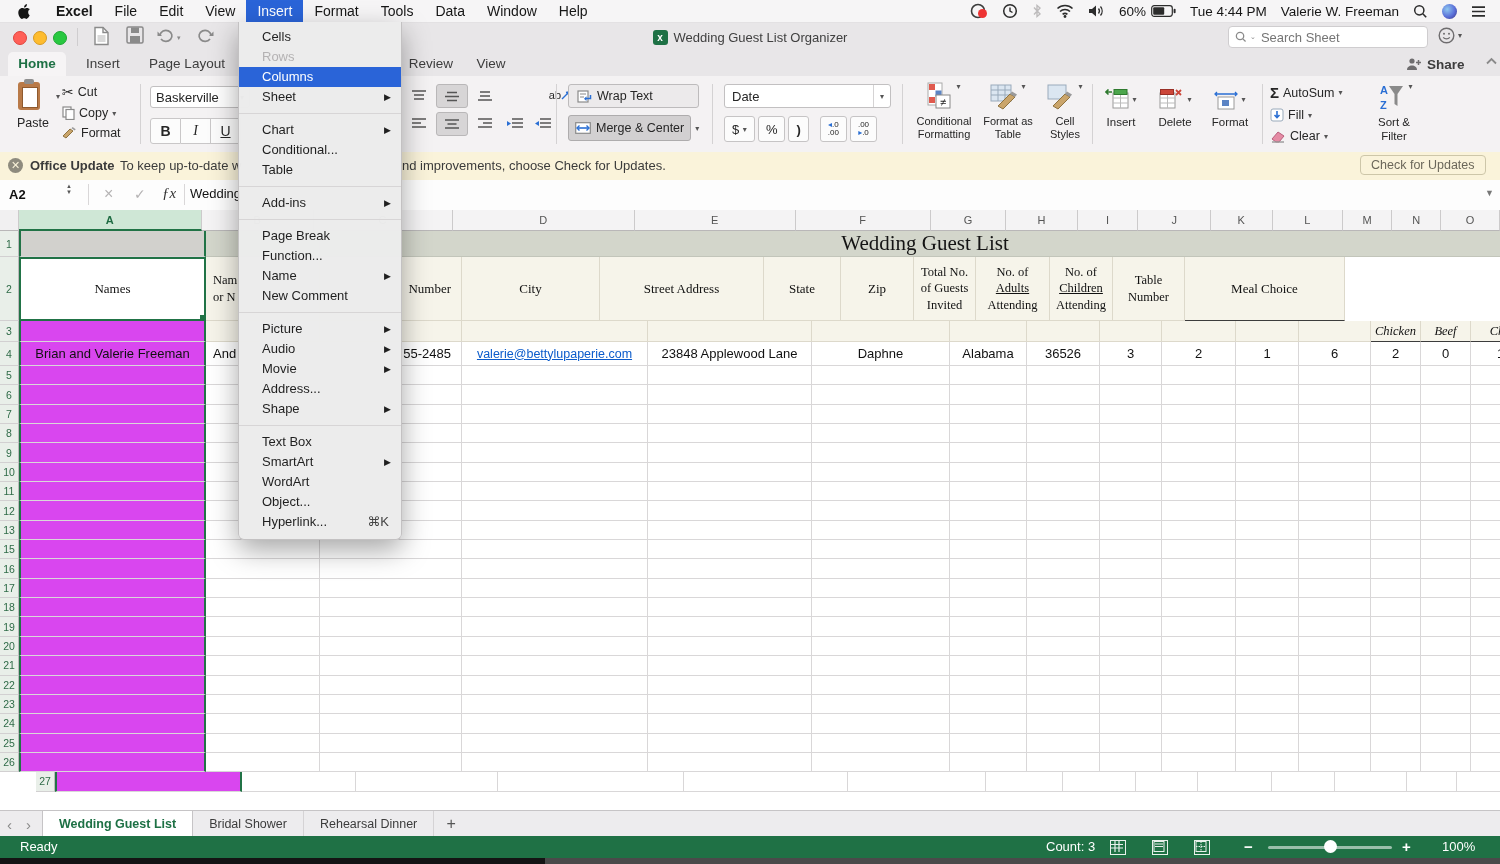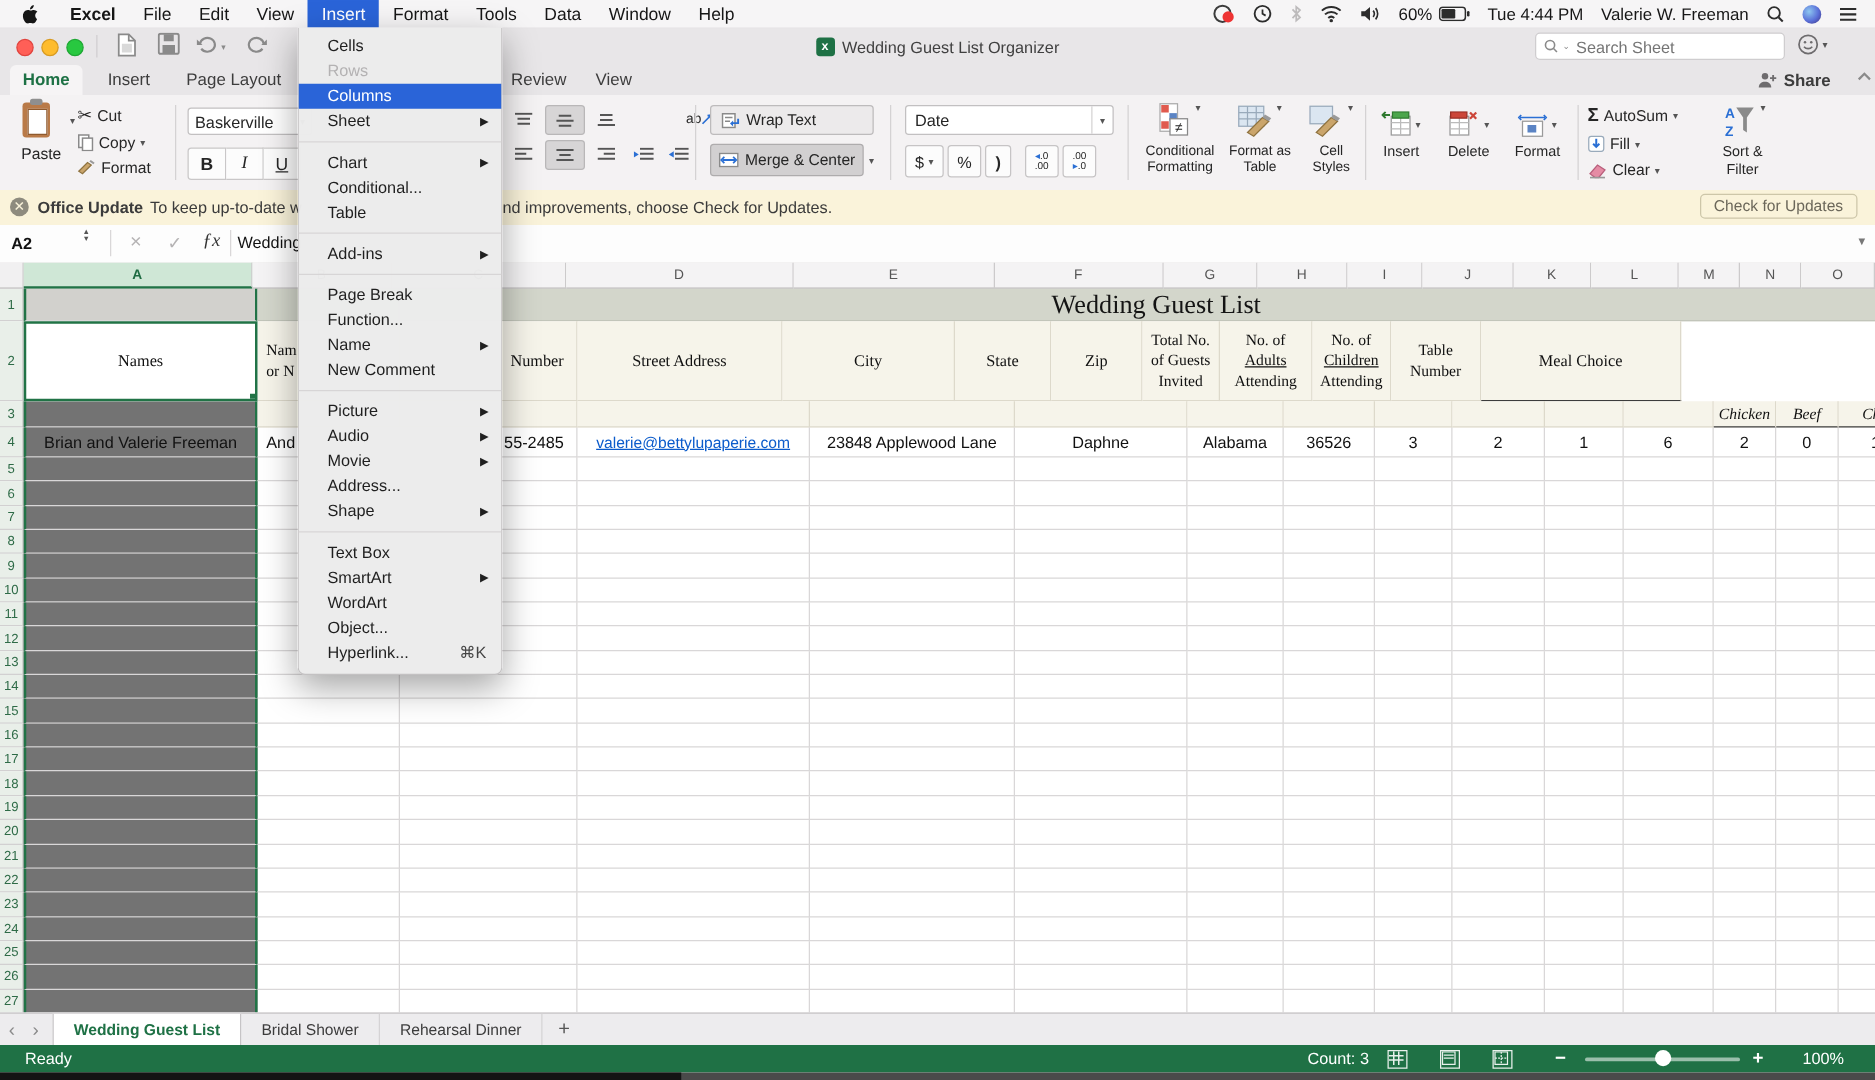--- a/index.html
+++ b/index.html
@@ -96,21 +96,21 @@
   .colh.sel{background:#cfe7d6;color:#1e6b42;font-weight:bold;border-bottom:2px solid #217346;}
   .corner{box-sizing:border-box;width:19px;height:21px;background:#f1f0f1;border-right:1px solid #cccacb;border-bottom:1px solid #b9b7b8;}
   .rn{box-sizing:border-box;width:19px;background:#e9efe9;border-right:1px solid #bcbabb;border-bottom:1px solid #d2d0d1;
       font-size:10.5px;color:#2e6b47;display:flex;align-items:center;justify-content:center;flex:none;}
   .c{box-sizing:border-box;border-right:1px solid #d9d7d8;border-bottom:1px solid #d9d7d8;display:flex;align-items:center;justify-content:center;
      overflow:hidden;flex:none;font-size:13px;color:#111;}
   .serif{font-family:"Liberation Serif","DejaVu Serif",serif;}
   .cream{background:#f6f4ea;border-color:#ddd9cb;}
   .r1bg{background:#d3d6cb;border-color:#c2c5ba;}
   .title-cell{font-family:"Liberation Serif","DejaVu Serif",serif;font-size:21px;color:#141414;justify-content:center;}
-  .aCol{border-left:2px solid #217346;border-right:2px solid #217346;background:#737373;}
+  .aCol{border-left:2px solid #217346;border-right:2px solid #217346;background:#d946ef;}
   .a1bg{background:#d2d1cd;}
   .active-cell{background:#fff;border:2px solid #217346;position:relative;}
   .active-cell:after{content:'';position:absolute;right:-1px;bottom:-1px;width:5px;height:5px;background:#217346;}
   .ml{flex-direction:column;font-size:12.5px;line-height:1.3;justify-content:center;}
   .ital{font-style:italic;font-size:12.5px;}
   .bbDark{border-bottom:1.5px solid #3c3c3c;}
   .leftal{justify-content:flex-start;padding-left:7px;}
   .rightal{justify-content:flex-end;padding-right:10px;}
   .u{text-decoration:underline;}
   .link{color:#0b5bcb;text-decoration:underline;font-size:12.5px;}
@@ -595,22 +595,22 @@
         <div class="c r1bg title-cell" style="width: 1211px;">Wedding Guest List</div>
       </div>
       <div class="gr" style="height: 64px;">
         <div class="rn">2</div>
         <div class="c aCol active-cell serif" style="width: 187px;">Names</div>
         <div class="c cream serif ml" style="width: 114px; align-items: flex-start; padding-left: 7px;">
           <div>Nam</div>
           <div>or N</div>
         </div>
         <div class="c cream serif rightal" style="width: 142px;">Number</div>
+        <div class="c cream serif" style="width: 138px;">City</div>
         <div class="c cream serif" style="width: 164px;">Street Address</div>
-        <div class="c cream serif" style="width: 138px;">City</div>
         <div class="c cream serif" style="width: 77px;">State</div>
         <div class="c cream serif" style="width: 73px;">Zip</div>
         <div class="c cream serif ml" style="width: 62px;">
           <div>Total No.</div>
           <div>of Guests</div>
           <div>Invited</div>
         </div>
         <div class="c cream serif ml" style="width: 74px;">
           <div>No. of</div>
           <div class="u">Adults</div>
@@ -819,38 +819,20 @@
         <div class="c" style="width: 73px;"></div>
         <div class="c" style="width: 62px;"></div>
         <div class="c" style="width: 74px;"></div>
         <div class="c" style="width: 63px;"></div>
         <div class="c" style="width: 72px;"></div>
         <div class="c" style="width: 50px;"></div>
         <div class="c" style="width: 50px;"></div>
         <div class="c" style="width: 60px;"></div>
       </div>
       <div class="gr" style="height: 19.35px;">
-        <div class="rn">14</div>
-        <div class="c aCol" style="width: 187px;"></div>
-        <div class="c" style="width: 114px;"></div>
-        <div class="c" style="width: 142px;"></div>
-        <div class="c" style="width: 186px;"></div>
-        <div class="c" style="width: 164px;"></div>
-        <div class="c" style="width: 138px;"></div>
-        <div class="c" style="width: 77px;"></div>
-        <div class="c" style="width: 73px;"></div>
-        <div class="c" style="width: 62px;"></div>
-        <div class="c" style="width: 74px;"></div>
-        <div class="c" style="width: 63px;"></div>
-        <div class="c" style="width: 72px;"></div>
-        <div class="c" style="width: 50px;"></div>
-        <div class="c" style="width: 50px;"></div>
-        <div class="c" style="width: 60px;"></div>
-      </div>
-      <div class="gr" style="height: 19.35px;">
         <div class="rn">15</div>
         <div class="c aCol" style="width: 187px;"></div>
         <div class="c" style="width: 114px;"></div>
         <div class="c" style="width: 142px;"></div>
         <div class="c" style="width: 186px;"></div>
         <div class="c" style="width: 164px;"></div>
         <div class="c" style="width: 138px;"></div>
         <div class="c" style="width: 77px;"></div>
         <div class="c" style="width: 73px;"></div>
         <div class="c" style="width: 62px;"></div>
@@ -1052,21 +1034,21 @@
         <div class="c" style="width: 77px;"></div>
         <div class="c" style="width: 73px;"></div>
         <div class="c" style="width: 62px;"></div>
         <div class="c" style="width: 74px;"></div>
         <div class="c" style="width: 63px;"></div>
         <div class="c" style="width: 72px;"></div>
         <div class="c" style="width: 50px;"></div>
         <div class="c" style="width: 50px;"></div>
         <div class="c" style="width: 60px;"></div>
       </div>
-      <div class="gr" style="height: 19.35px;">
+      <div class="gr" style="height: 19.35px; padding-left: 36px;">
         <div class="rn">27</div>
         <div class="c aCol" style="width: 187px;"></div>
         <div class="c" style="width: 114px;"></div>
         <div class="c" style="width: 142px;"></div>
         <div class="c" style="width: 186px;"></div>
         <div class="c" style="width: 164px;"></div>
         <div class="c" style="width: 138px;"></div>
         <div class="c" style="width: 77px;"></div>
         <div class="c" style="width: 73px;"></div>
         <div class="c" style="width: 62px;"></div>

